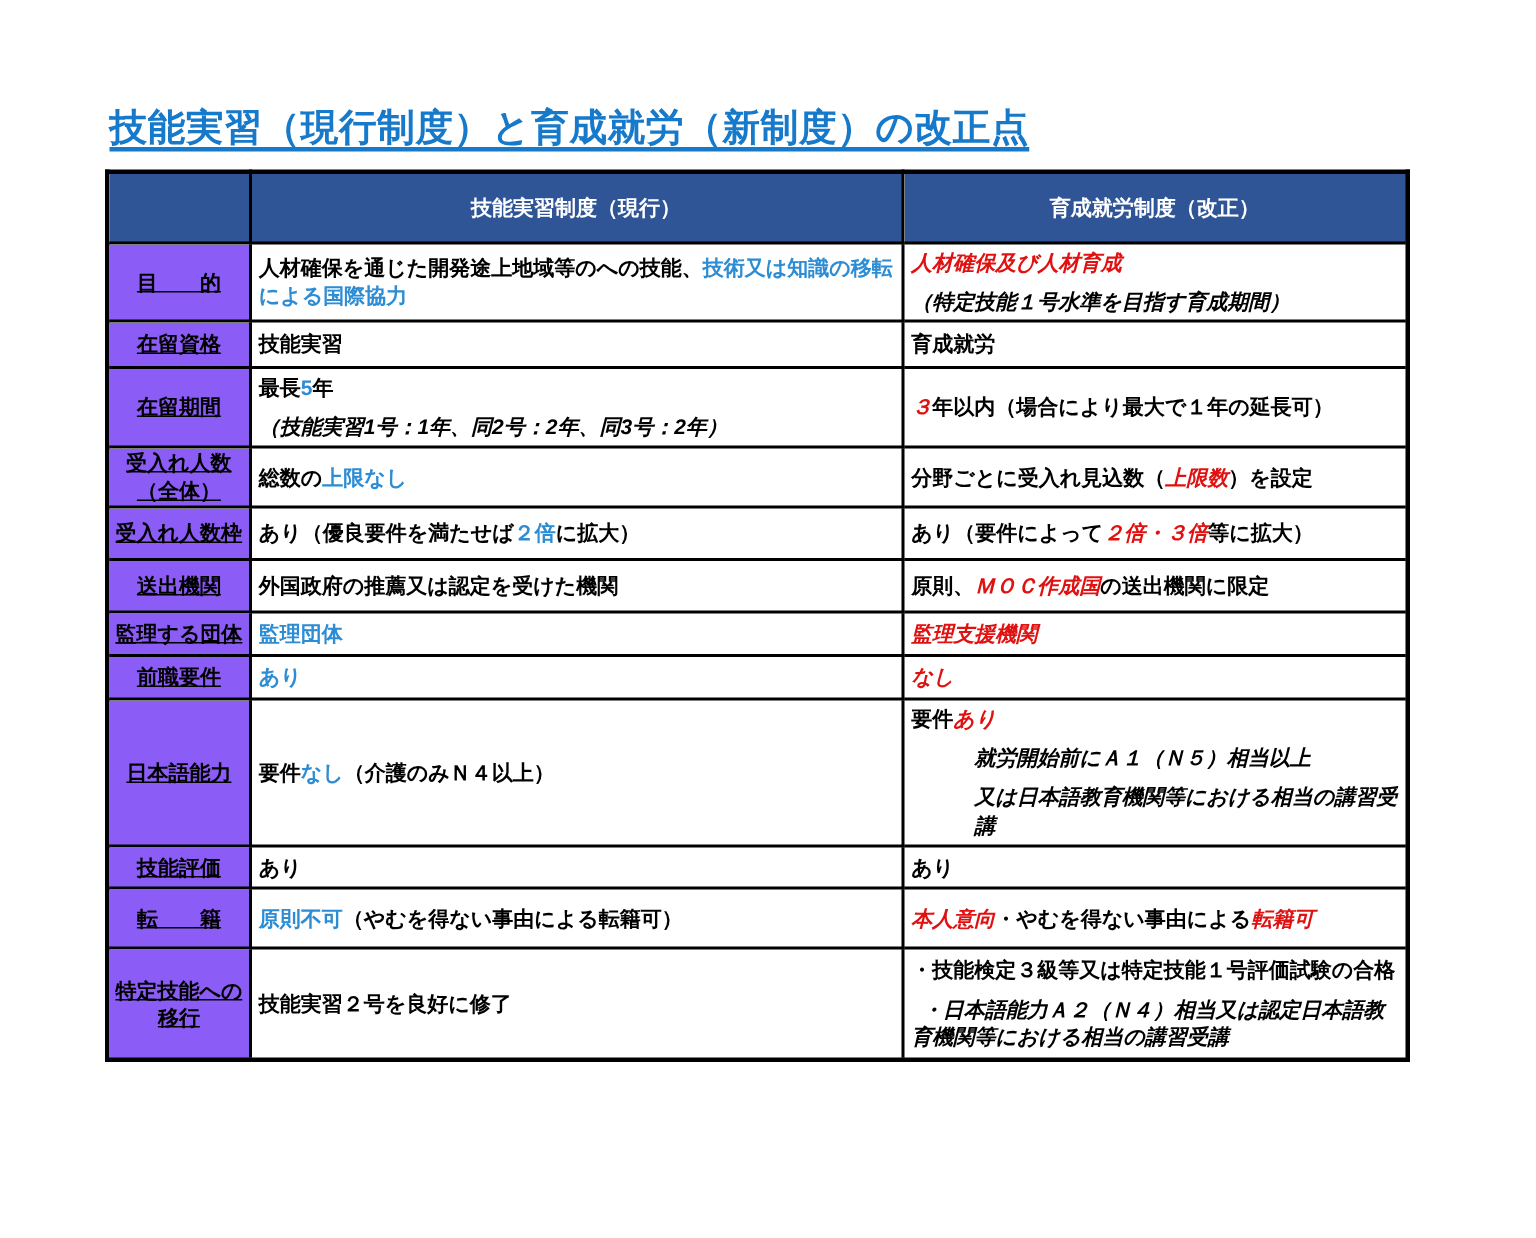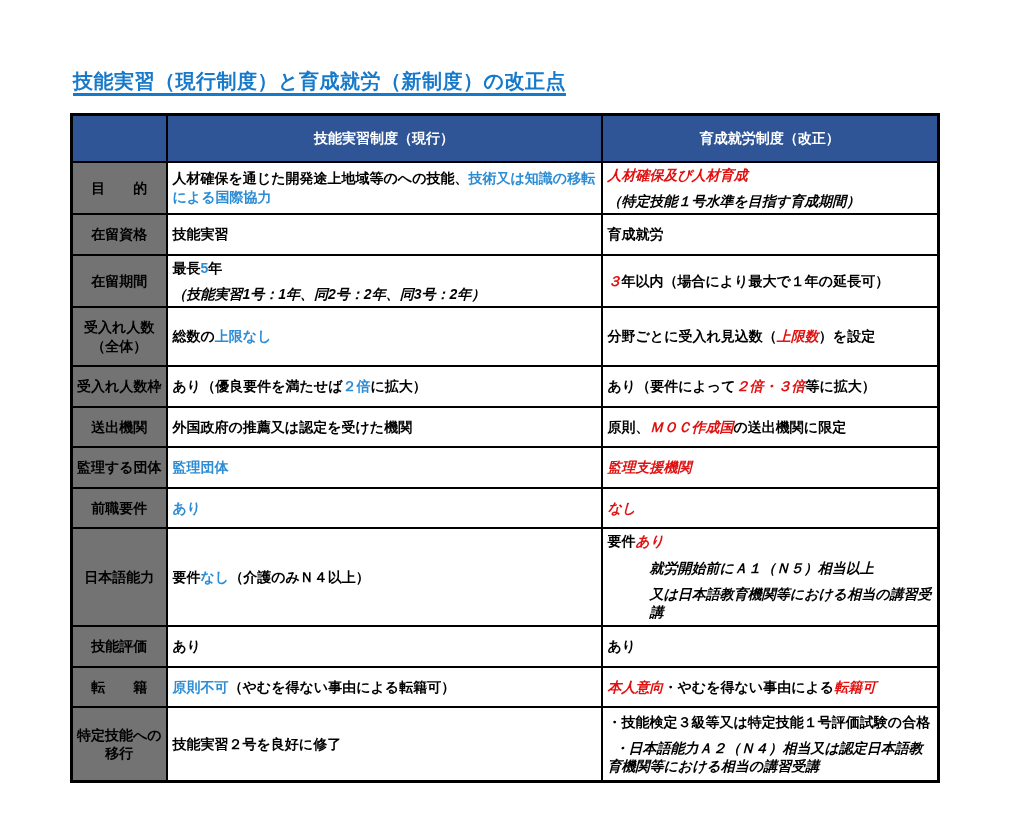--- a/index.html
+++ b/index.html
@@ -5,21 +5,21 @@
   html, body { margin: 0; padding: 0; background: #ffffff; }
   body {
     width: 1024px; height: 825px;
     font-family: "Liberation Sans", sans-serif;
     color: #000;
   }
   .page { position: relative; width: 1024px; height: 825px; overflow: hidden; }
 
   .title {
     position: absolute; left: 73px; top: 68px; margin: 0;
-    font-size: 20px; font-weight: bold; color: #1679CA;
+    font-size: 25px; font-weight: bold; color: #1679CA;
     letter-spacing: 0.5px; white-space: nowrap;
     text-decoration: underline; text-decoration-thickness: 3px; text-underline-offset: 5px;
   }
 
   table.cmp {
     position: absolute; left: 70px; top: 113px;
     width: 867px; table-layout: fixed;
     border-collapse: collapse;
     border: 3px solid #000;
   }
@@ -27,22 +27,22 @@
     border: 2px solid #000000;
     font-size: 14px; font-weight: bold; line-height: 1.32;
     overflow: hidden;
   }
   .cmp th.hd {
     background: #2F5597; color: #ffffff;
     font-size: 14px; text-align: center; font-weight: bold;
     padding: 2px 4px;
   }
   .cmp th.lbl {
-    background: #737373; text-align: center; vertical-align: middle;
-    white-space: pre-line; padding: 10px 1px;
+    background: #8b5cf6; text-align: center; vertical-align: middle;
+    white-space: pre-line; padding: 0 1px; text-decoration: underline;
   }
   .cmp td.cell {
     background: #ffffff; text-align: left; vertical-align: middle;
     padding: 3px 5px;
   }
   .cell .line { margin: 0; }
   .cell .line.gap { margin-top: 0.55em; font-style: italic; }
   .c-blue { color: #2C8CD4; }
   .c-red  { color: #E01111; font-style: italic; }
 </style>

